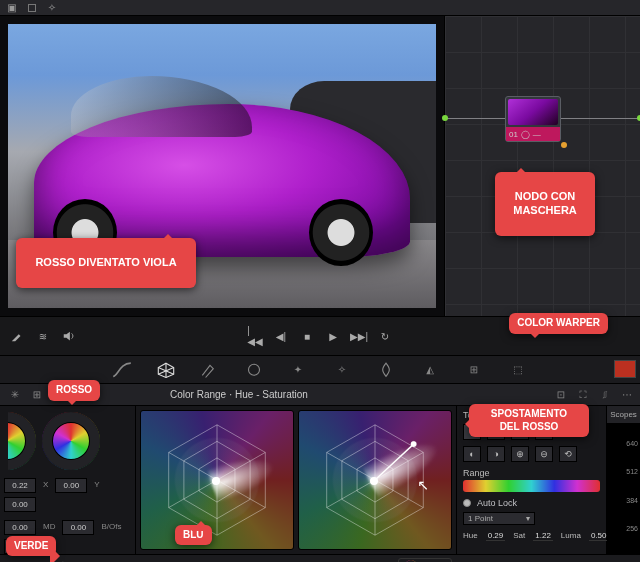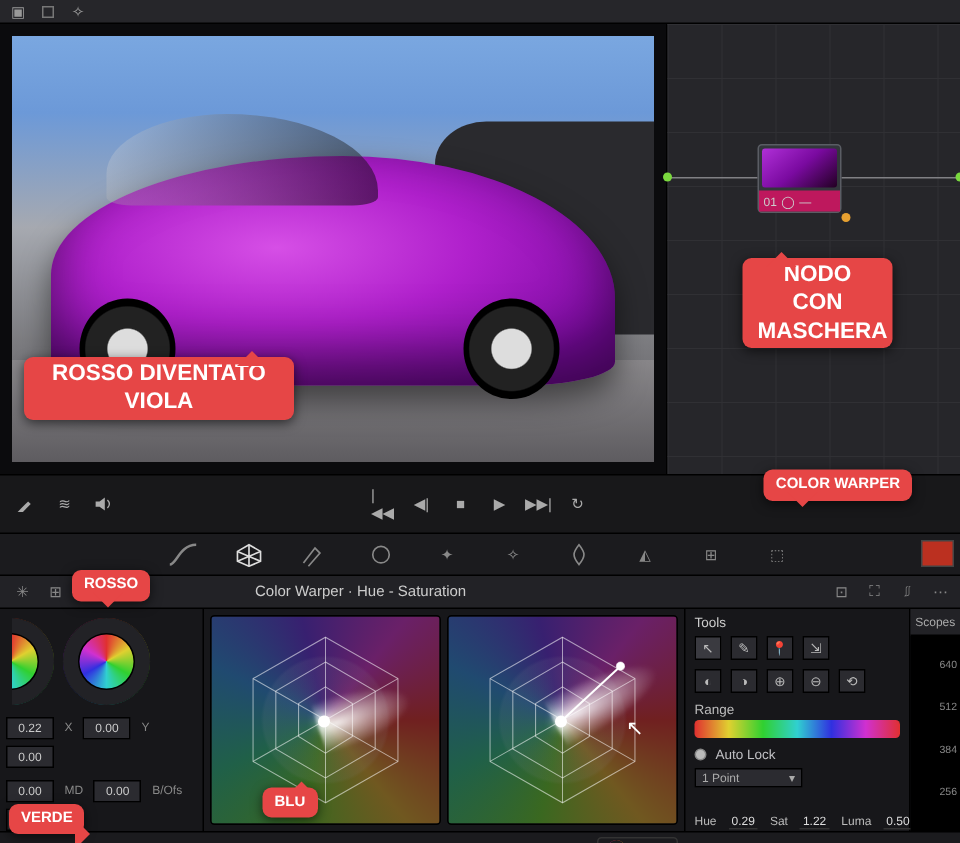--- a/index.html
+++ b/index.html
@@ -60,21 +60,21 @@
     display:flex; flex-direction:column;
   }
   .node-thumb { flex:1; margin:2px; background:linear-gradient(140deg,#b030d8,#7a0aa0,#202); border-radius:2px;}
   .node-bar { height:14px; background:#be185d; display:flex; align-items:center; gap:3px; padding:0 3px; font-size:8px; color:#ccc;}
   .dot { width:6px; height:6px; border-radius:50%; }
   .dot.green{ background:#7ad83e; } .dot.orange{ background:#e6a030; }
   .wire { position:absolute; height:1px; background:#808084; }
   
   .callout {
     position:absolute; background:#e64646; color:#fff; font-weight:bold;
-    border-radius:6px; padding:2px 10px; font-size:15px; text-align:center;
+    border-radius:6px; padding:18px 10px; font-size:11px; text-align:center;
     box-shadow: 0 2px 8px rgba(0,0,0,.6); line-height:1.25; z-index:50;
   }
   .callout.small{ font-size:10px; padding:4px 8px; }
   .callout::after{
     content:""; position:absolute; width:0; height:0;
     border:10px solid transparent;
   }
   .callout.tail-tl::after{ left:16px; top:-14px; border-bottom-color:#e64646; }
   .callout.tail-tr::after{ right:18px; top:-14px; border-bottom-color:#e64646; }
   .callout.tail-bl::after{ left:16px; bottom:-14px; border-top-color:#e64646; }
@@ -141,21 +141,21 @@
   .tools-pane{ width:150px; padding:4px 6px; border-left:1px solid #000; position:relative; font-size:9px;}
   .tools-pane .hdr{ color:#ccc; margin-bottom:4px;}
   .tbtns{ display:flex; gap:6px; margin-bottom:6px;}
   .tbtns .b{ width:18px; height:16px; background:#2b2b30; border:1px solid #000; display:flex; align-items:center; justify-content:center; color:#bbb;}
   .range-lbl{ color:#bbb; margin:4px 0 2px;}
   .hue-strip{ height:12px; border-radius:3px;
     background: linear-gradient(90deg,#e03030,#e0d030,#30d030,#30d0d0,#3030e0,#d030d0,#e03030);}
   .autolock{ display:flex; align-items:center; gap:6px; margin-top:6px;}
   .radio{ width:8px; height:8px; border:1px solid #888; border-radius:50%; background:#bbb;}
   .sel{ margin-top:4px; background:#2b2b30; border:1px solid #000; padding:1px 4px; width:72px; font-size:8px; color:#aaa;}
-  .hsv{ display:flex; gap:8px; margin-top:18px; font-size:8px; color:#bbb;}
+  .hsv{ display:flex; gap:8px; margin-top:6px; font-size:8px; color:#bbb;}
   .hsv span.v{ color:#ddd; border-bottom:1px solid #333; padding:0 2px;}
   
   .scopes-pane{ width:34px; border-left:1px solid #000; display:flex; flex-direction:column;}
   .scopes-pane .tab{ height:18px; background:#222226; border-bottom:1px solid #000; font-size:8px; color:#aaa; display:flex; align-items:center; justify-content:center;}
   .miniwave{ flex:1; background:#000; position:relative;}
   .miniwave .tick{ position:absolute; right:2px; font-size:7px; color:#888;}
   
   .hsp-strip{ height:22px; background:#1b1b1e; border-top:1px solid #000; display:flex; align-items:center; padding:0 8px; gap:10px;}
   .hsp-strip .grow{ flex:1;}
   .pill{ border:1px solid #333; border-radius:3px; padding:1px 6px; font-size:8px; color:#aaa; display:flex; align-items:center; gap:4px;}
@@ -267,21 +267,21 @@
   <span class="tbtn">◭</span>
   <span class="tbtn">⊞</span>
   <span class="tbtn">⬚</span>
   <div class="brand"></div>
 </div>
 
 <div class="panel-head">
   <span class="ctl">✳</span>
   <span class="ctl">⊞</span>
   <span class="ctl" style="color:#ccc">•••</span>
-  <span class="title">Color Warper · Hue - Saturation</span>
+  <span class="title">Color Range · Hue - Saturation</span>
   <div class="right">
     <span class="ctl">⊡</span>
     <span class="ctl">⛶</span>
     <span class="ctl">⎎</span>
     <span class="ctl">⋯</span>
   </div>
   <div class="callout small tail-br" style="left:48px; top:-4px;">ROSSO</div>
 </div>
 
 <div class="lower">
@@ -366,20 +366,24 @@
     <div class="sel">
       <span>1 Point</span> <span style="float:right">▾</span>
     </div>
     <div class="hsv">
       <span>Hue</span>
       <span class="v">0.29</span>
       <span>Sat</span>
       <span class="v">1.22</span>
       <span>Luma</span>
       <span class="v">0.50</span>
+    </div>
+    <div class="callout small tail-l" style="left:12px; top:-2px; width:120px;">
+      <span>SPOSTAMENTO</span><br>
+      <span>DEL ROSSO</span>
     </div>
   </div>
 
   <div class="scopes-pane">
     <div class="tab">Scopes</div>
     <div class="miniwave">
       <span class="tick" style="top:12%">640</span>
       <span class="tick" style="top:34%">512</span>
       <span class="tick" style="top:56%">384</span>
       <span class="tick" style="top:78%">256</span>

